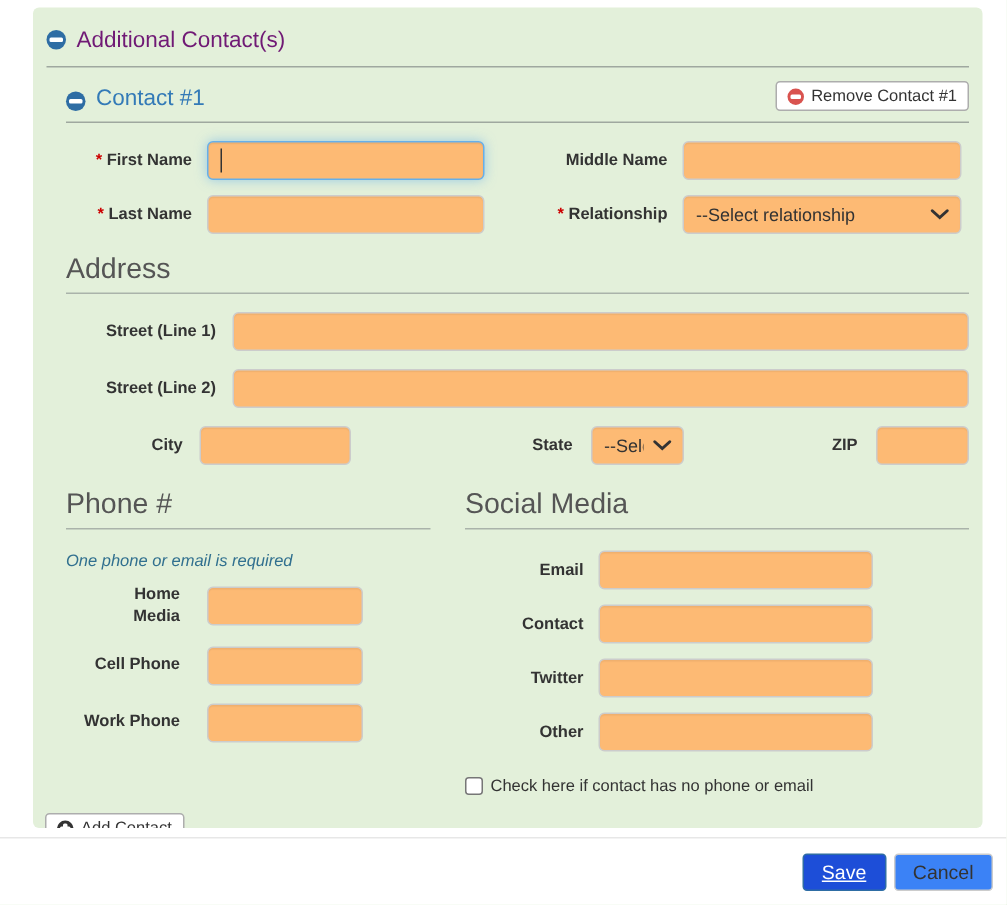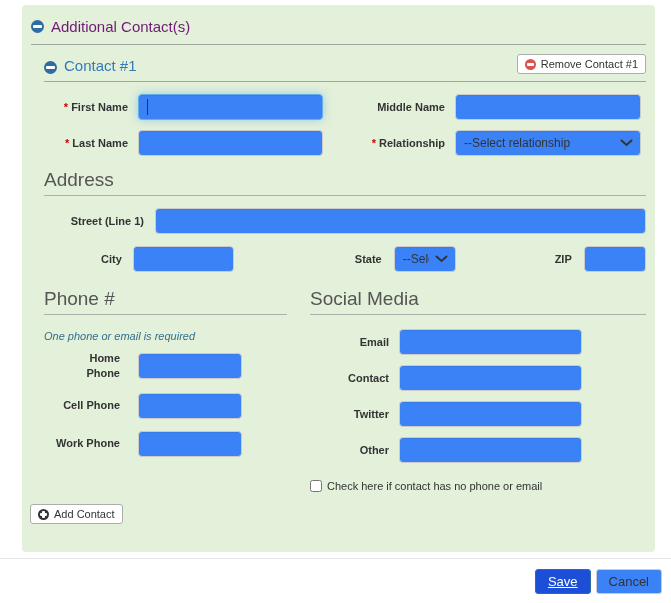--- a/index.html
+++ b/index.html
@@ -29,21 +29,21 @@
                              background:#fff; border-radius:1px; }
 
   .mini-btn { display:inline-flex; align-items:center; gap:5px; background:#fff;
               border:1px solid #adadad; border-radius:3px; font-size:11px; color:#333;
               padding:3px 7px; cursor:pointer; font-family:"Liberation Sans",sans-serif; }
 
   label.f-label { font-size:11px; font-weight:bold; color:#333; text-align:right;
                   line-height:1.35; white-space:pre-line; }
   .req { color:#c00; margin-right:3px; font-weight:bold; font-size:11px; }
 
-  input.txt, select.sel { height:26px; border:1px solid #ccc; border-radius:4px; background:#3b82f6;
+  input.txt, select.sel { height:26px; border:1px solid #ccc; border-radius:4px; background:#fdba74;
               width:100%; padding:3px 8px; font-size:12px; color:#333;
               box-shadow: inset 0 1px 1px rgba(0,0,0,.06);
               font-family:"Liberation Sans",sans-serif; }
   .in-wrap { position:relative; }
   .focused input.txt { border-color:#66afe9;
      box-shadow: inset 0 1px 1px rgba(0,0,0,.075), 0 0 8px rgba(102,175,233,.6); }
   .caret { position:absolute; left:9px; top:5px; width:1px; height:16px; background:#333; }
 
   .select-wrap { position:relative; }
   select.sel { appearance:none; -webkit-appearance:none; padding-right:26px; }
@@ -144,20 +144,24 @@
               <path d="M1.5 1.5 L6.5 6 L11.5 1.5" stroke="#333" stroke-width="2" fill="none" stroke-linecap="round"></path>
             </svg>
         </span>
       </div>
     </div>
 
     <div class="h-section addr-head">Address</div>
 
     <div class="street-row">
       <label class="f-label">Street (Line 1)</label>
+      <div class="in-wrap"><input class="txt" type="text" style=""></div>
+    </div>
+    <div class="street-row">
+      <label class="f-label">Street (Line 2)</label>
       <div class="in-wrap"><input class="txt" type="text" style=""></div>
     </div>
 
     <div class="city-row">
       <label class="f-label">City</label>
       <div class="in-wrap city-input"><input class="txt" type="text" style=""></div>
       <label class="f-label state-label">State</label>
       <div class="select-wrap state-select">
         <select class="sel">
           <option>--Select</option>
@@ -171,21 +175,21 @@
       <label class="f-label zip-label">ZIP</label>
       <div class="in-wrap zip-input"><input class="txt" type="text" style=""></div>
     </div>
 
     <div class="columns">
       <div class="col-phone">
         <div class="h-section">Phone #</div>
         <div class="note">One phone or email is required</div>
         <div class="phone-row first">
           <label class="f-label">Home
-Phone</label>
+Media</label>
           <div class="in-wrap"><input class="txt" type="text" style=""></div>
         </div>
         <div class="phone-row">
           <label class="f-label">Cell Phone</label>
           <div class="in-wrap"><input class="txt" type="text" style=""></div>
         </div>
         <div class="phone-row">
           <label class="f-label">Work Phone</label>
           <div class="in-wrap"><input class="txt" type="text" style=""></div>
         </div>

